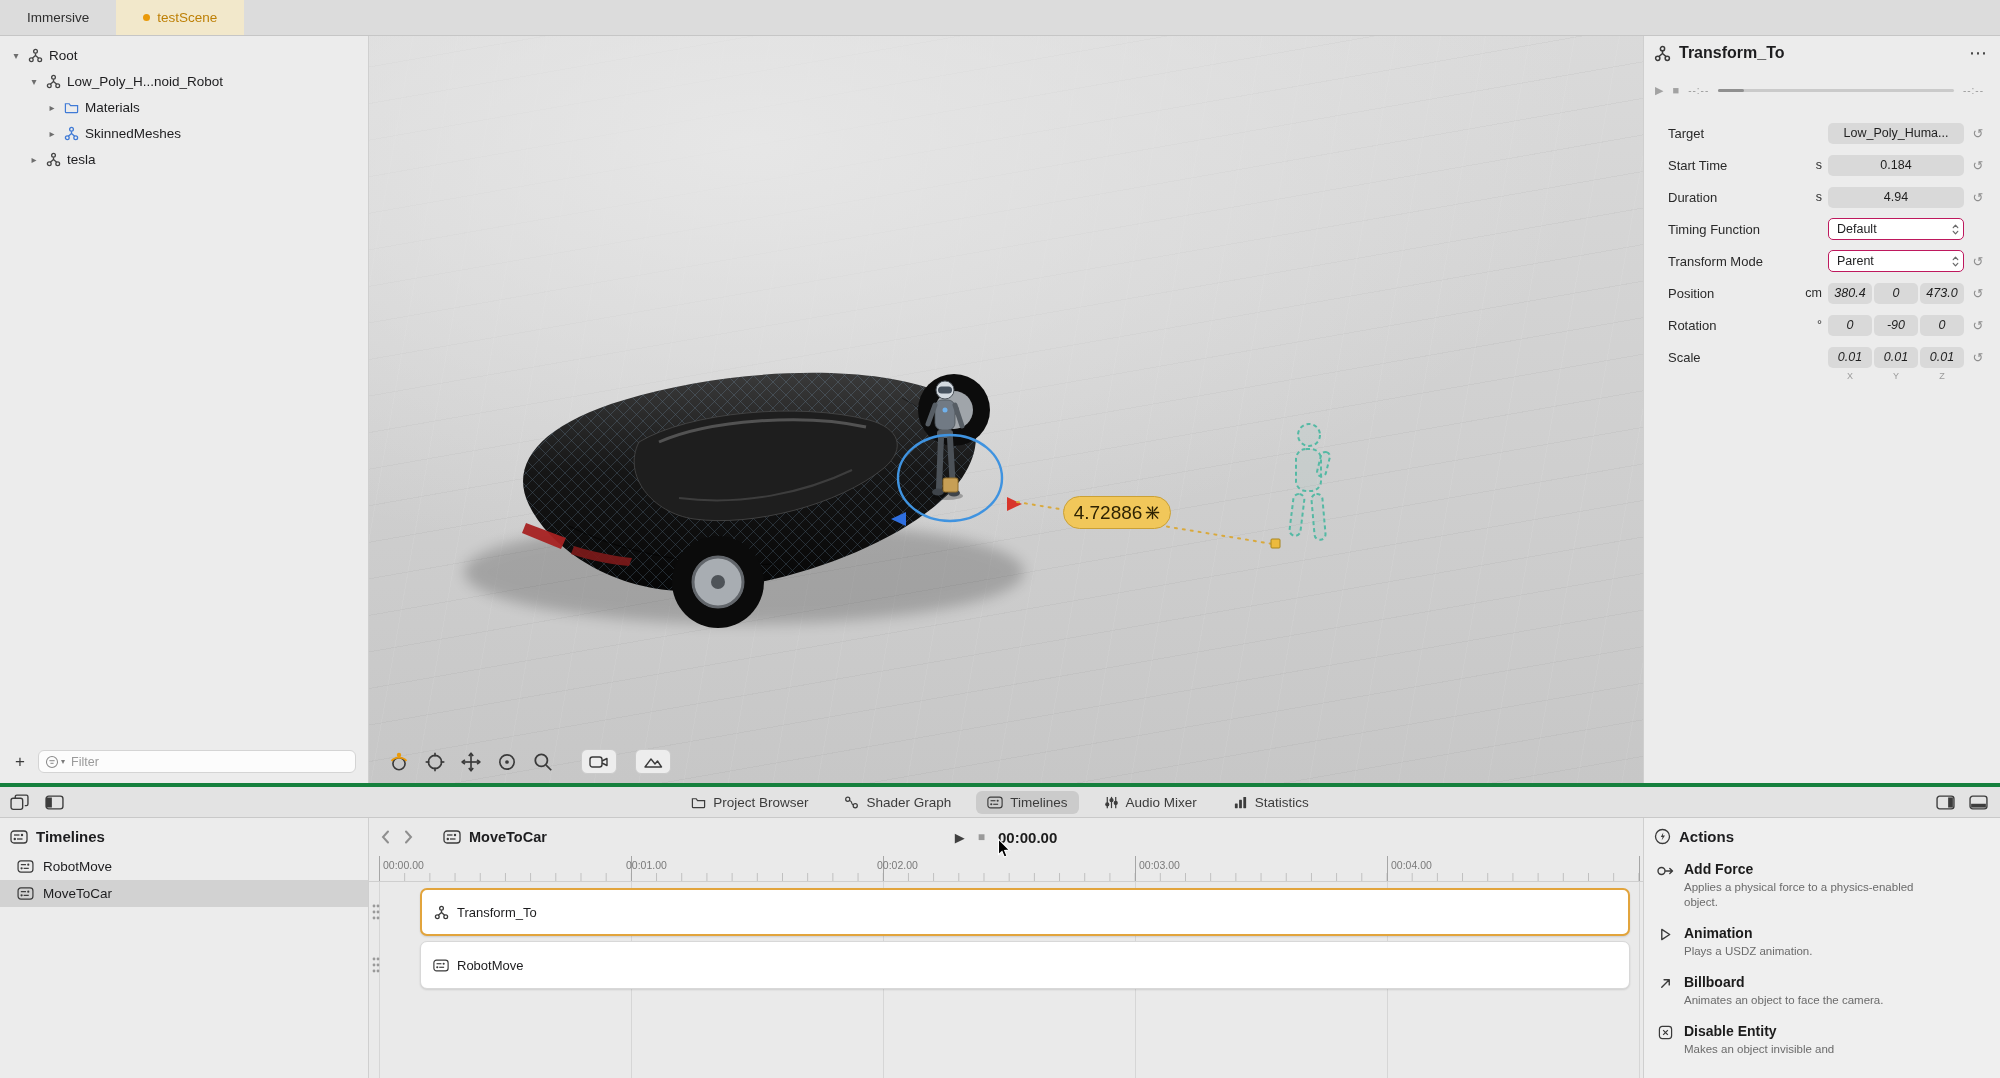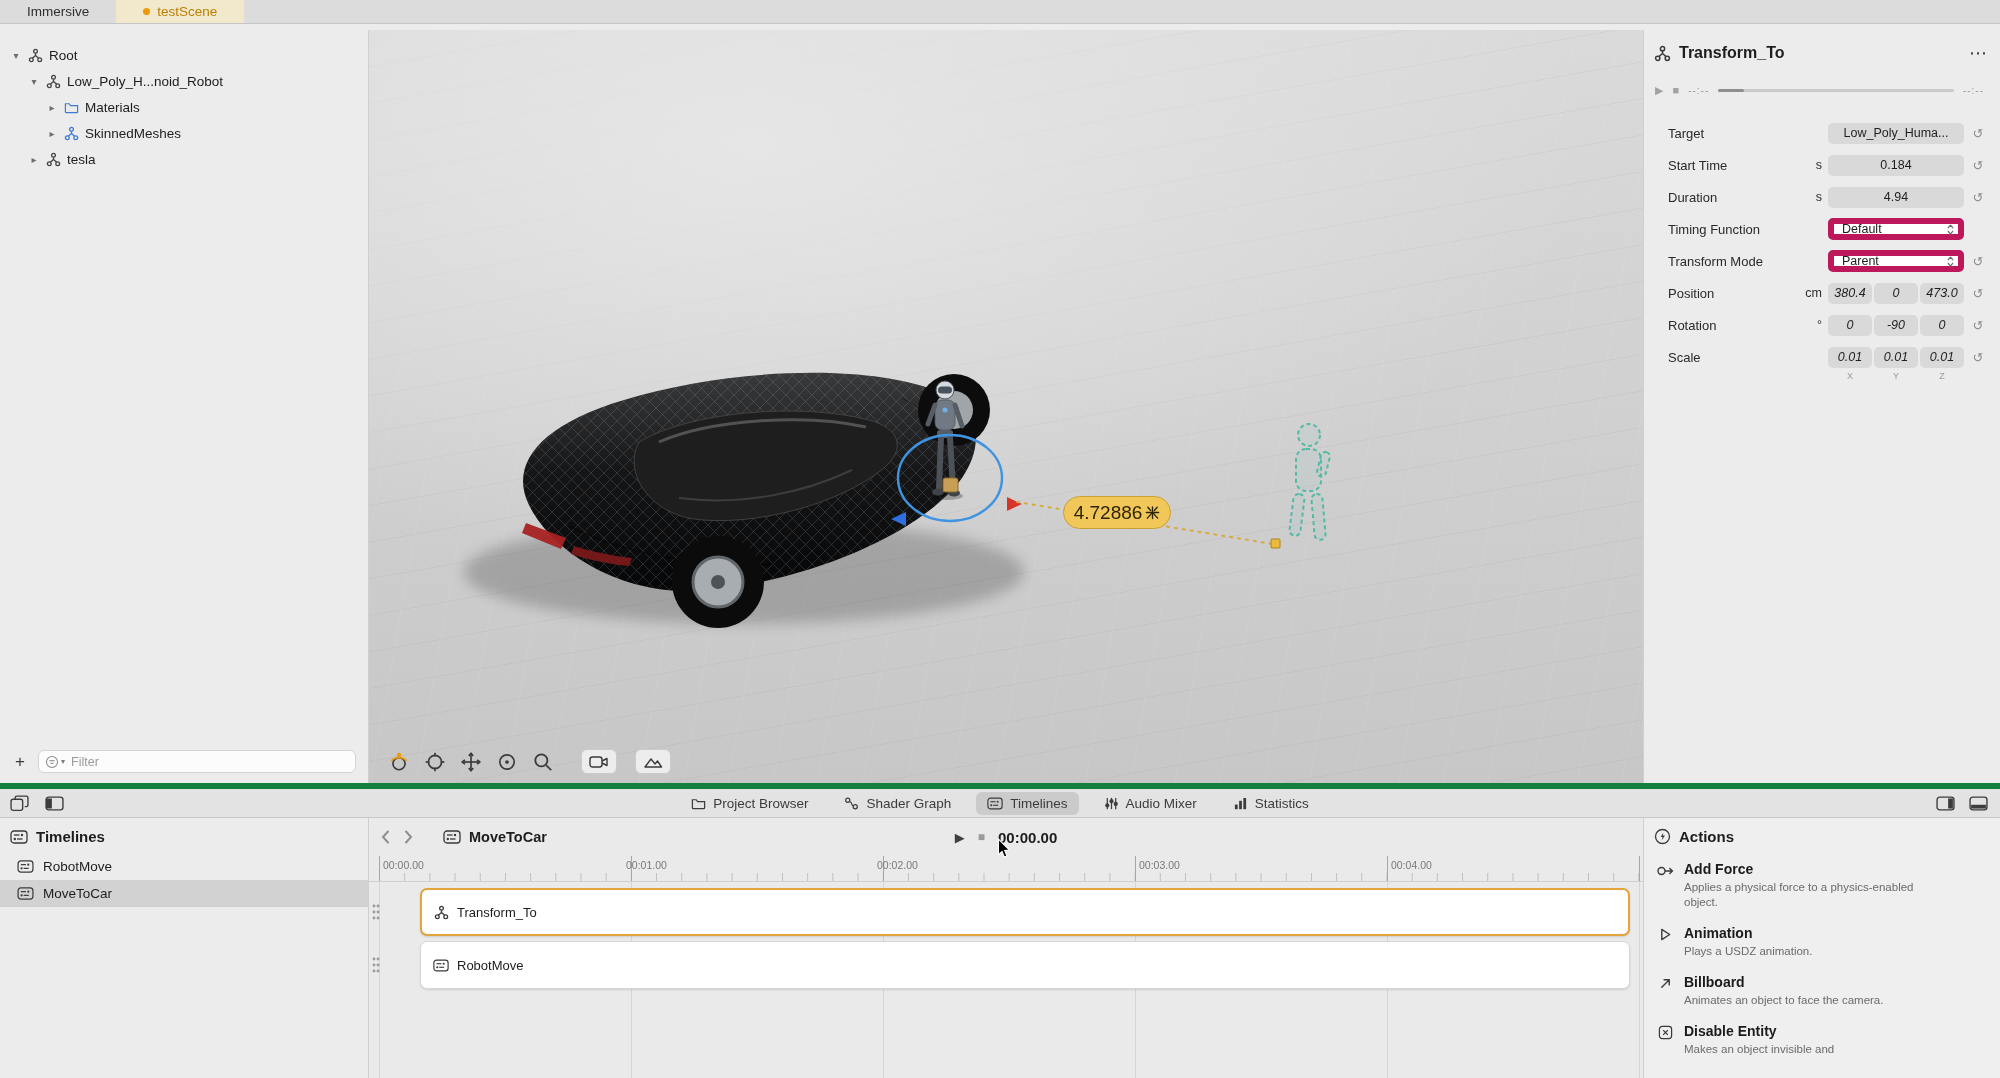--- a/index.html
+++ b/index.html
@@ -2,21 +2,21 @@
 <html><head>
 <meta charset="utf-8">
 <style>
 *{margin:0;padding:0;box-sizing:border-box;}
 html,body{width:2000px;height:1078px;}
 body{position:relative;font-family:"Liberation Sans",sans-serif;background:#ececec;color:#1d1d1f;overflow:hidden;}
 svg{display:block;}
 .icon{display:inline-flex;align-items:center;justify-content:center;color:#3c3c3c;flex:none;}
 
 
-#topbar{position:absolute;left:0;top:0;width:2000px;height:24px;background:#dcdcdc;border-bottom:1px solid #c6c6c6;display:flex;align-items:stretch;z-index:6;}
+#topbar{position:absolute;left:0;top:0;width:2000px;height:36px;background:#dcdcdc;border-bottom:1px solid #c6c6c6;display:flex;align-items:stretch;z-index:6;}
 .top-tab{display:flex;align-items:center;gap:7px;padding:0 27px;font-size:13.5px;color:#2f2f2f;}
 .top-tab.active{background:#f2e8cb;color:#bd7f05;}
 .tab-dot{width:7px;height:7px;border-radius:50%;background:#ea9a0a;}
 
 
 #outliner{position:absolute;left:0;top:30px;width:369px;height:753px;background:#ececec;border-right:1px solid #cfcfcf;}
 .tree{padding-top:12px;}
 .tree-row{display:flex;align-items:center;height:26px;font-size:13.5px;gap:6px;padding-left:calc(10px + var(--ind)*18px);cursor:default;}
 .disclosure{width:12px;text-align:center;font-size:10px;color:#6e6e6e;}
 .tree-label.italic{}
@@ -56,29 +56,29 @@
 .t-slider{flex:1;height:3px;background:#cacaca;border-radius:2px;position:relative;}
 .t-thumb{position:absolute;left:0;top:0;height:3px;width:26px;background:#8f8f8f;border-radius:2px;}
 .insp-rows{margin-top:13px;}
 .p-row{display:flex;align-items:center;height:32px;padding:0 12px 0 24px;}
 .p-label{flex:1;font-size:13px;color:#2a2a2a;}
 .p-unit{width:30px;text-align:right;font-size:12.5px;color:#2e2e2e;margin-right:6px;}
 .p-fields{width:136px;display:flex;gap:2px;}
 .pill{background:#d9d9d9;border-radius:5px;height:21px;line-height:21px;font-size:12.5px;text-align:center;color:#1f1f1f;overflow:hidden;white-space:nowrap;}
 .pill.wide{width:136px;}
 .pill.third{width:44px;font-style:italic;}
-.dropdown{width:136px;height:22px;background:#fff;border:6px solid #be185d;border-radius:5px;display:flex;align-items:center;padding-left:8px;font-size:12.5px;position:relative;}
+.dropdown{width:136px;height:22px;background:#fff;border:1px solid #be185d;border-radius:5px;display:flex;align-items:center;padding-left:8px;font-size:12.5px;position:relative;}
 .dropdown .stepper{margin-left:auto;margin-right:3px;}
 .p-reset{width:20px;text-align:center;font-size:13px;color:#8f8f8f;margin-left:4px;}
 .invisible{visibility:hidden;}
 .axis-row{height:13px;margin-top:-4px;}
 .axes span{width:44px;font-size:9px;color:#9b9b9b;text-align:center;display:inline-block;}
 
 
-#bottombar{position:absolute;left:0;top:783px;width:2000px;height:35px;background:#e3e3e3;border-top:6px solid #15803d;border-bottom:1px solid #c9c9c9;display:flex;align-items:center;justify-content:center;z-index:5;}
+#bottombar{position:absolute;left:0;top:783px;width:2000px;height:35px;background:#e3e3e3;border-top:4px solid #15803d;border-bottom:1px solid #c9c9c9;display:flex;align-items:center;justify-content:center;z-index:5;}
 .bb-left{position:absolute;left:10px;display:flex;gap:16px;align-items:center;}
 .bb-right{position:absolute;right:12px;display:flex;gap:14px;align-items:center;}
 .bb-tabs{display:flex;gap:14px;align-items:center;}
 .bb-tab{display:flex;align-items:center;gap:7px;font-size:13.5px;color:#3c3c3c;padding:4px 11px;border-radius:6px;}
 .bb-tab.active{background:#cbcbcb;}
 
 
 #tl-left{position:absolute;left:0;top:818px;width:369px;height:260px;background:#ececec;border-right:1px solid #cfcfcf;}
 .panel-head{display:flex;align-items:center;gap:8px;padding:10px 12px 8px 10px;font-size:15px;font-weight:700;}
 .tl-item{display:flex;align-items:center;gap:9px;height:27px;padding-left:17px;font-size:13.5px;}

